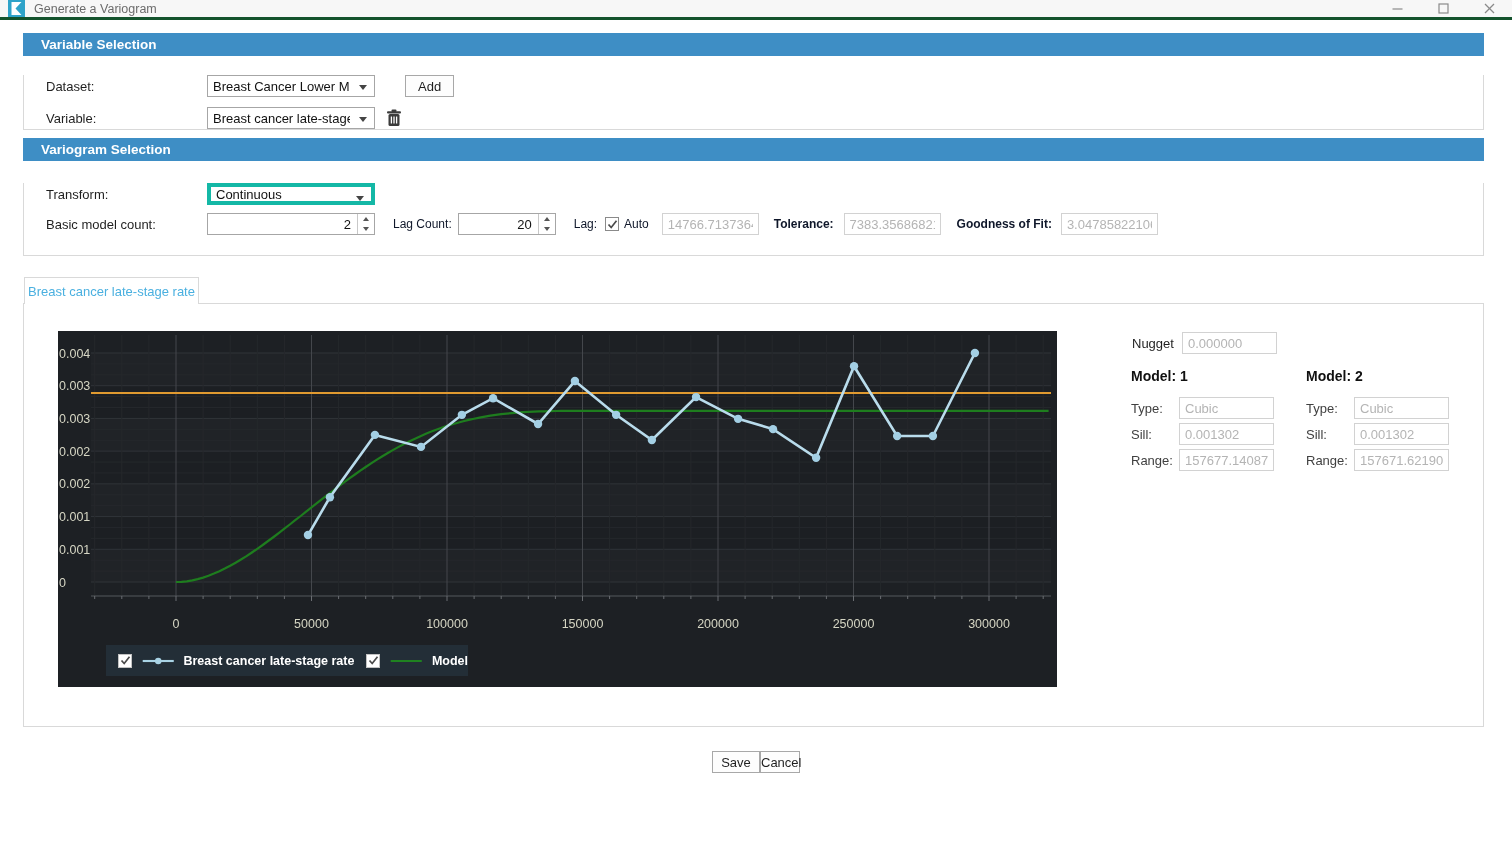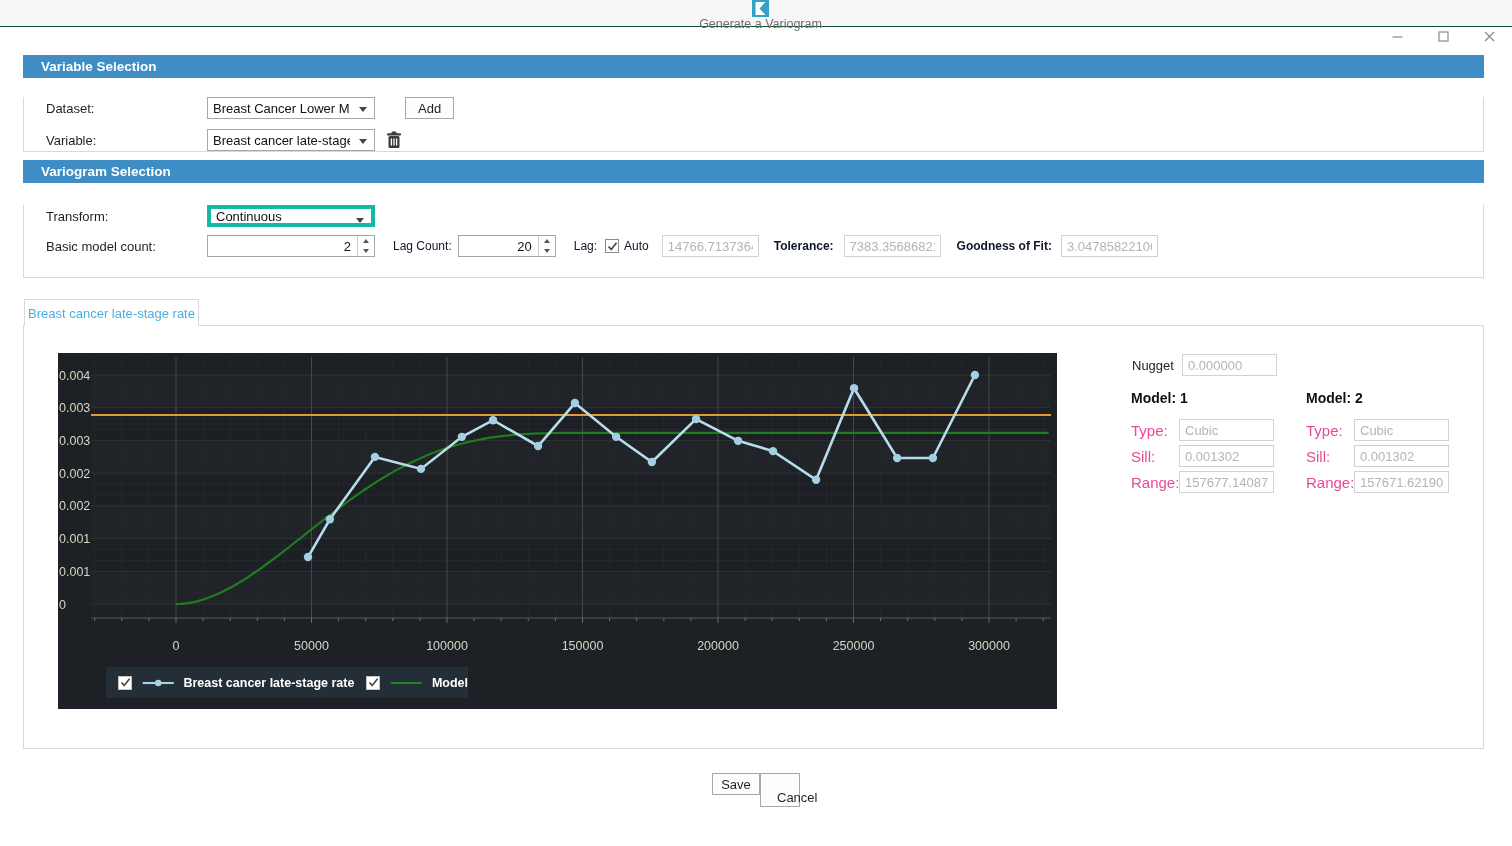--- a/index.html
+++ b/index.html
@@ -1,22 +1,22 @@
 <!DOCTYPE html>
 <html><head>
 <meta charset="utf-8">
 <style>
   * { margin:0; padding:0; box-sizing:border-box; }
   html,body { background:#fff; }
   body { font-family:"Liberation Sans", sans-serif; }
   .app { position:relative; width:1512px; height:846px; background:#ffffff; overflow:hidden; }
 
   
-  .titlebar { height:27px; background:#f7f7f7; border-bottom:1px solid #14532d;
-              display:flex; align-items:center;flex-direction:column; }
+  .titlebar { height:20px; background:#f7f7f7; border-bottom:3px solid #14532d;
+              display:flex; align-items:center; }
   .app-icon { width:17px; height:17px; margin-left:8px; flex:0 0 auto; }
   .title-text { margin-left:9px; font-size:12.5px; color:#6c6c6c; }
   .win-controls { margin-left:auto; display:flex; align-items:center; height:100%; }
   .win-btn { width:46px; height:100%; display:flex; align-items:center; justify-content:center; cursor:default; }
   .win-btn svg { stroke:#8a8a8a; }
 
   
   .section { margin-left:23px; width:1461px; }
   .sec-header { height:23px; background:#3e8ec5; color:#fff; font-size:13.5px; font-weight:bold;
                 display:flex; align-items:center; padding-left:18px; }
@@ -73,21 +73,21 @@
 
   
   .right-panel { position:absolute; left:1083px; top:28px; width:372px; }
   .nugget-row { display:flex; align-items:center; }
   .nugget-row .nlbl { width:50px; margin-left:25px; font-size:13px; color:#1f1f1f; }
   .model-cols { display:flex; margin-top:14px; }
   .model-col { width:190px; }
   .model-col:first-child { margin-left:22px; }
   .model-title { font-size:14px; font-weight:bold; color:#111; margin-bottom:13px; padding-left:2px; }
   .mrow { display:flex; align-items:center; margin-bottom:4px; height:22px; }
-  .mrow .mlbl { width:50px; font-size:15px; color:#ec4899; padding-left:2px; }
+  .mrow .mlbl { width:50px; font-size:13px; color:#404040; padding-left:2px; }
 
   
   .footer { display:flex; justify-content:center; margin-top:24px; }
 </style>
 </head>
 <body>
 
 <div class="app">
 
   <div class="titlebar">
@@ -109,21 +109,21 @@
       </div>
       <div class="win-btn">
         <svg width="11" height="11" viewBox="0 0 11 11">
             <line x1="1" y1="1" x2="10" y2="10" stroke-width="1.2"></line>
             <line x1="10" y1="1" x2="1" y2="10" stroke-width="1.2"></line>
           </svg>
       </div>
     </div>
   </div>
 
-  <div class="section" style="margin-top:28px;">
+  <div class="section" style="margin-top:13px;">
     <div class="sec-header">Variable Selection</div>
     <div class="sec-body" style="">
       <div class="row pad-left" style="margin-top:19px;">
         <span class="lbl">Dataset:</span>
         <div class="dropdown">
           <span class="dd-text">Breast Cancer Lower Michig</span>
           <span class="dd-arrow"></span>
         </div>
         <button class="btn" style="margin-left:30px;">Add</button>
       </div>
@@ -400,16 +400,16 @@
             <span class="mlbl">Range:</span>
             <input class="field" style="width: 95px;" readonly="" value="157671.621901">
           </div>
         </div>
       </div>
     </div>
   </div>
 
   <div class="footer">
     <button class="btn" style="width:48px; padding:0;">Save</button>
-    <button class="btn" style="width:40px; padding:16px;">Cancel</button>
+    <button class="btn" style="width:40px; padding:0;">Cancel</button>
   </div>
 
 </div>
 
 </body></html>

